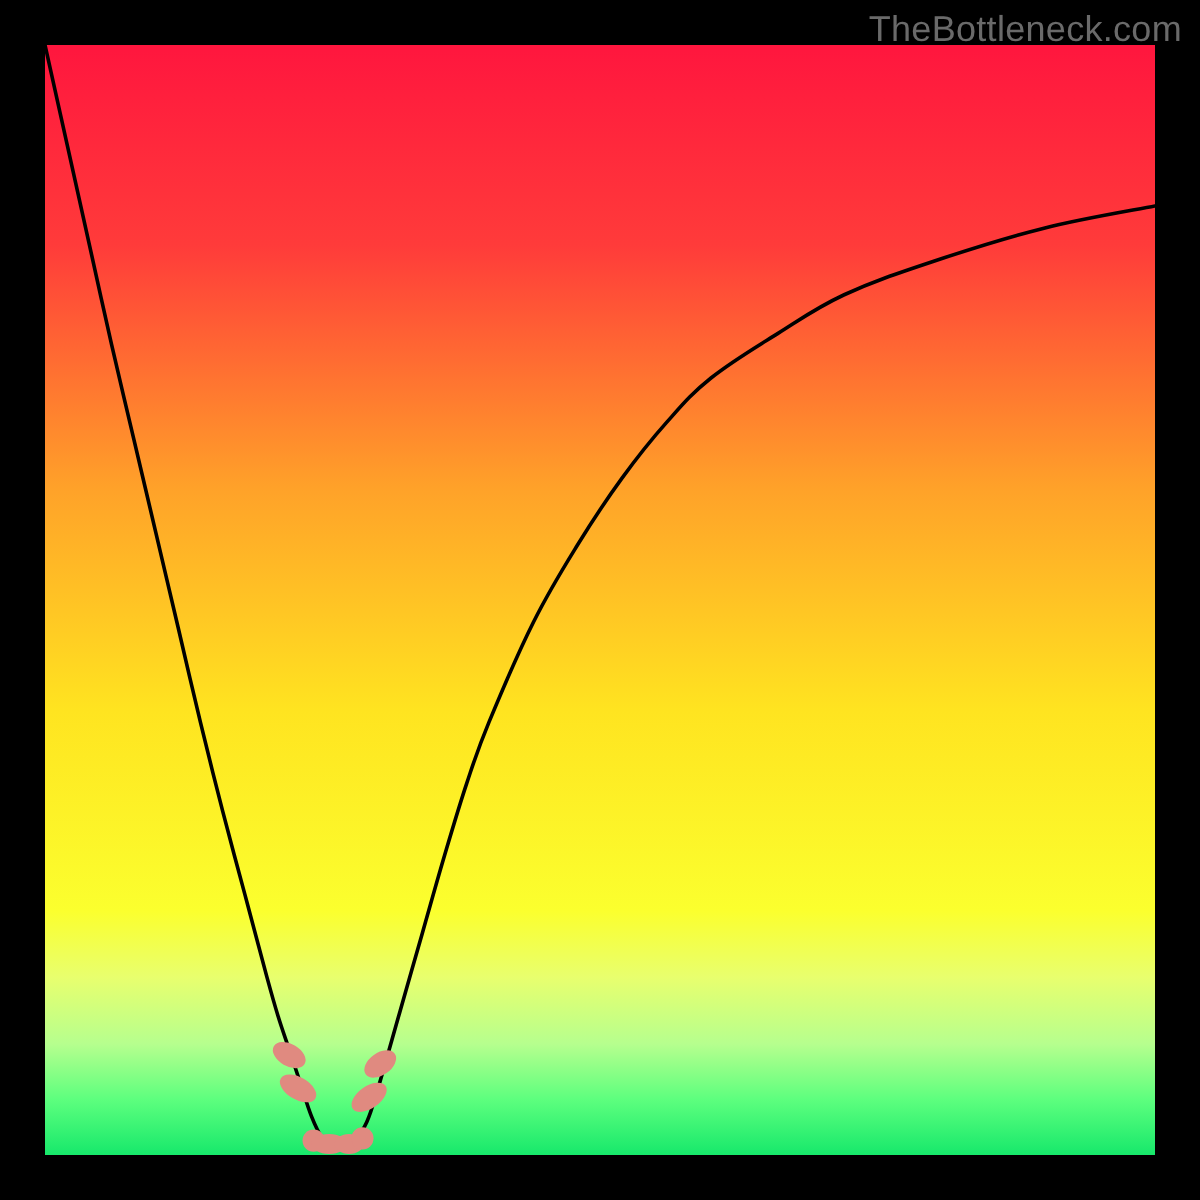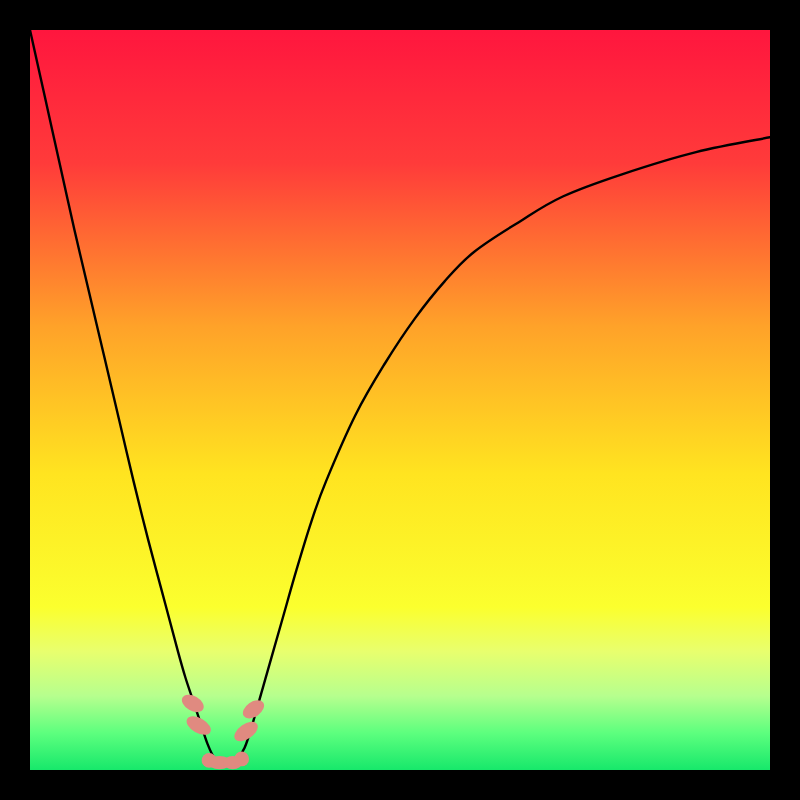--- a/index.html
+++ b/index.html
@@ -35,20 +35,21 @@
     user-select: none;
   }
   svg {
     display: block;
   }
 </style>
 </head>
 <body>
 
 <div class="frame">
+  <div class="watermark">TheBottleneck.com</div>
 
   <div class="plot-area">
     <svg id="chart-svg" width="740" height="740" viewBox="0 0 740 740">
       <defs>
         <linearGradient id="bg-grad" x1="0" y1="0" x2="0" y2="1">
             <stop offset="0%" stop-color="#ff163e"></stop>
             <stop offset="18%" stop-color="#ff3b3a"></stop>
             <stop offset="40%" stop-color="#ffa229"></stop>
             <stop offset="60%" stop-color="#ffe420"></stop>
             <stop offset="78%" stop-color="#fbff2e"></stop>

